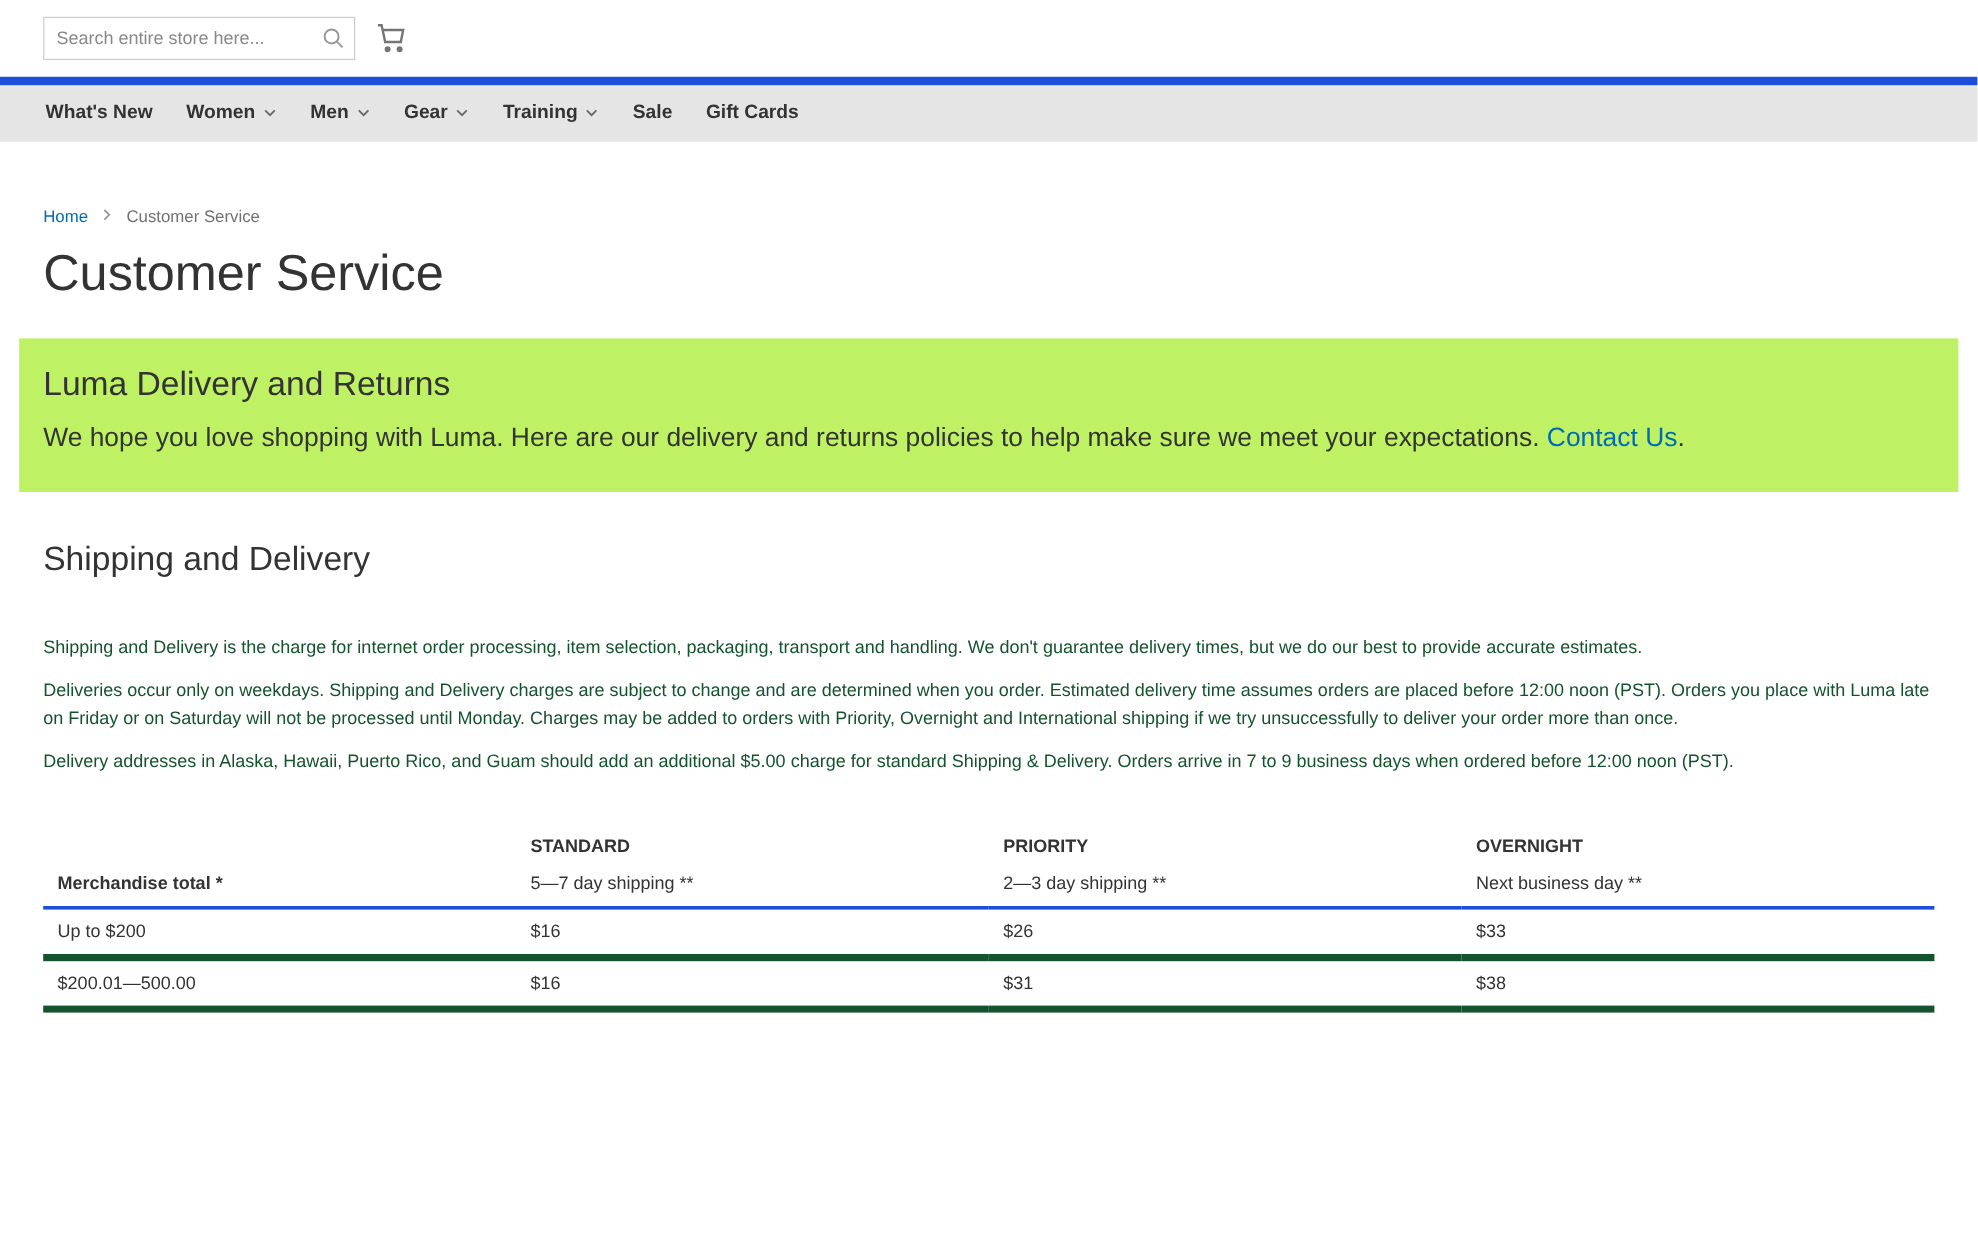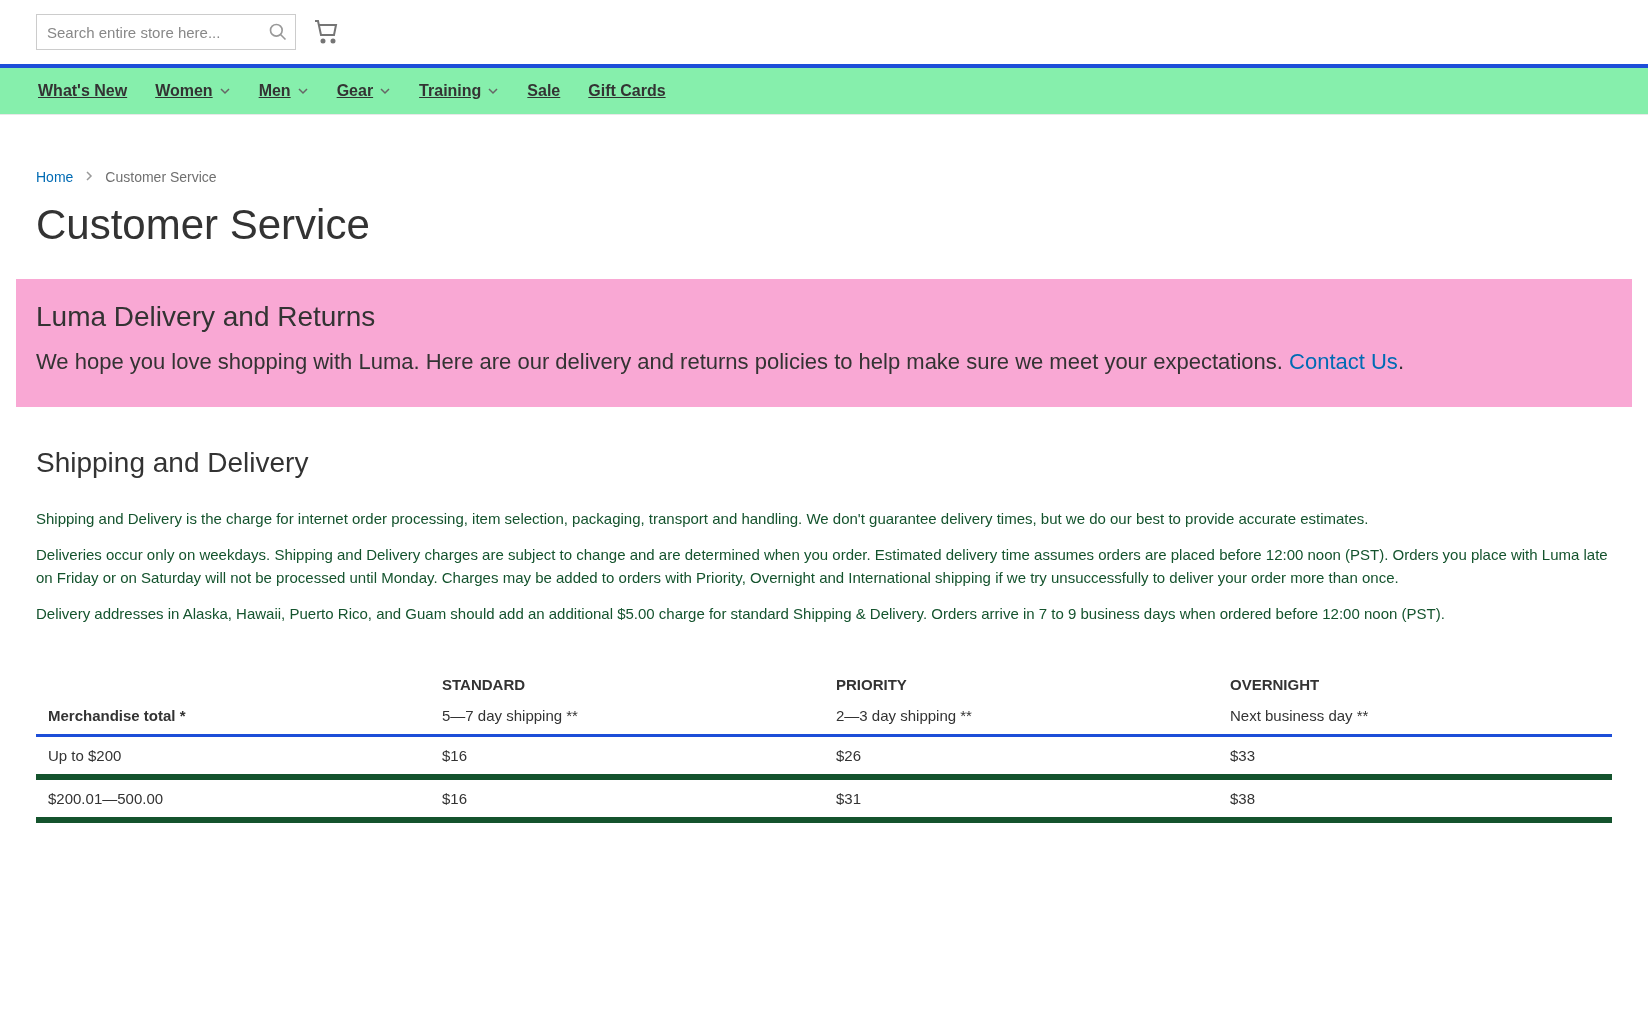--- a/index.html
+++ b/index.html
@@ -8,35 +8,35 @@
 .logo-wrap { display: flex; align-items: center; gap: 14px; }
 .logo-mark { width: 54px; height: 54px; position: relative; }
 .logo-mark svg { width: 54px; height: 54px; }
 .logo-text { font-size: 28px; letter-spacing: 4px; font-weight: 400; color: #58595b; }
 .header-right { display: flex; align-items: center; gap: 18px; }
 .search-box { position: relative; width: 260px; }
 .search-box input { width: 100%; height: 36px; border: 1px solid #ccc; padding: 0 36px 0 10px; font-size: 15px; color: #c2410c; }
 .search-box input::placeholder { color: #888; }
 .search-icon { position: absolute; right: 8px; top: 8px; width: 20px; height: 20px; }
 .cart-icon { width: 26px; height: 26px; cursor: pointer; }
-.nav { background: #86efac; border-top: 4px solid #1d4ed8; border-bottom: 1px solid #e8e8e8; text-decoration: underline; }
+.nav { background: #e5e5e5; border-top: 7px solid #1d4ed8; border-bottom: 1px solid #e8e8e8; }
 .nav-inner { display: flex; padding: 0 24px; }
 .nav-item { padding: 14px 14px; font-size: 16px; font-weight: 600; color: #333; cursor: pointer; display: flex; align-items: center; gap: 6px; }
 .nav-chevron { width: 12px; height: 12px; }
 .breadcrumb { padding: 18px 36px 10px 36px; font-size: 14px; display: flex; align-items: center; gap: 12px; margin-top: 36px; }
 .breadcrumb a { color: #006bb4; text-decoration: none; }
 .breadcrumb .sep { color: #999; font-size: 12px; }
 .breadcrumb .current { color: #707070; }
 .page-title { font-size: 42px; font-weight: 300; color: #333; padding: 6px 36px 30px 36px; }
 .content { padding: 0 16px; }
-.intro-box { background: #f9a8d4; padding: 22px 20px 30px 20px; margin-bottom: 40px; }
+.intro-box { background: #bef264; padding: 22px 20px 30px 20px; margin-bottom: 40px; }
 .intro-title { font-size: 28px; font-weight: 300; color: #333; margin-bottom: 14px; }
 .intro-text { font-size: 22px; font-weight: 300; color: #333; line-height: 1.35; }
 .intro-text a { color: #006bb4; text-decoration: none; }
-.section-title { font-size: 28px; font-weight: 300; color: #333; padding: 0 20px; margin-bottom: 29px; }
+.section-title { font-size: 28px; font-weight: 300; color: #333; padding: 0 20px; margin-bottom: 47px; }
 .body-text { font-size: 15px; color: #14532d; line-height: 1.5; padding: 0 20px; margin-bottom: 14px; }
 .ship-table { width: calc(100% - 40px); margin: 40px 20px 0 20px; border-collapse: collapse; }
 .ship-table th { text-align: left; padding: 10px 12px; font-size: 15px; font-weight: 700; color: #333; border-bottom: 3px solid #1d4ed8; vertical-align: top; }
 .ship-table th .sub { display: block; font-weight: 400; margin-top: 14px; }
 .ship-table td { text-align: left; padding: 10px 12px; font-size: 15px; color: #333; border-bottom: 6px solid #14532d; }
 .ship-table td.price { font-weight: 400; }
 </style>
 </head>
 <body>
 

